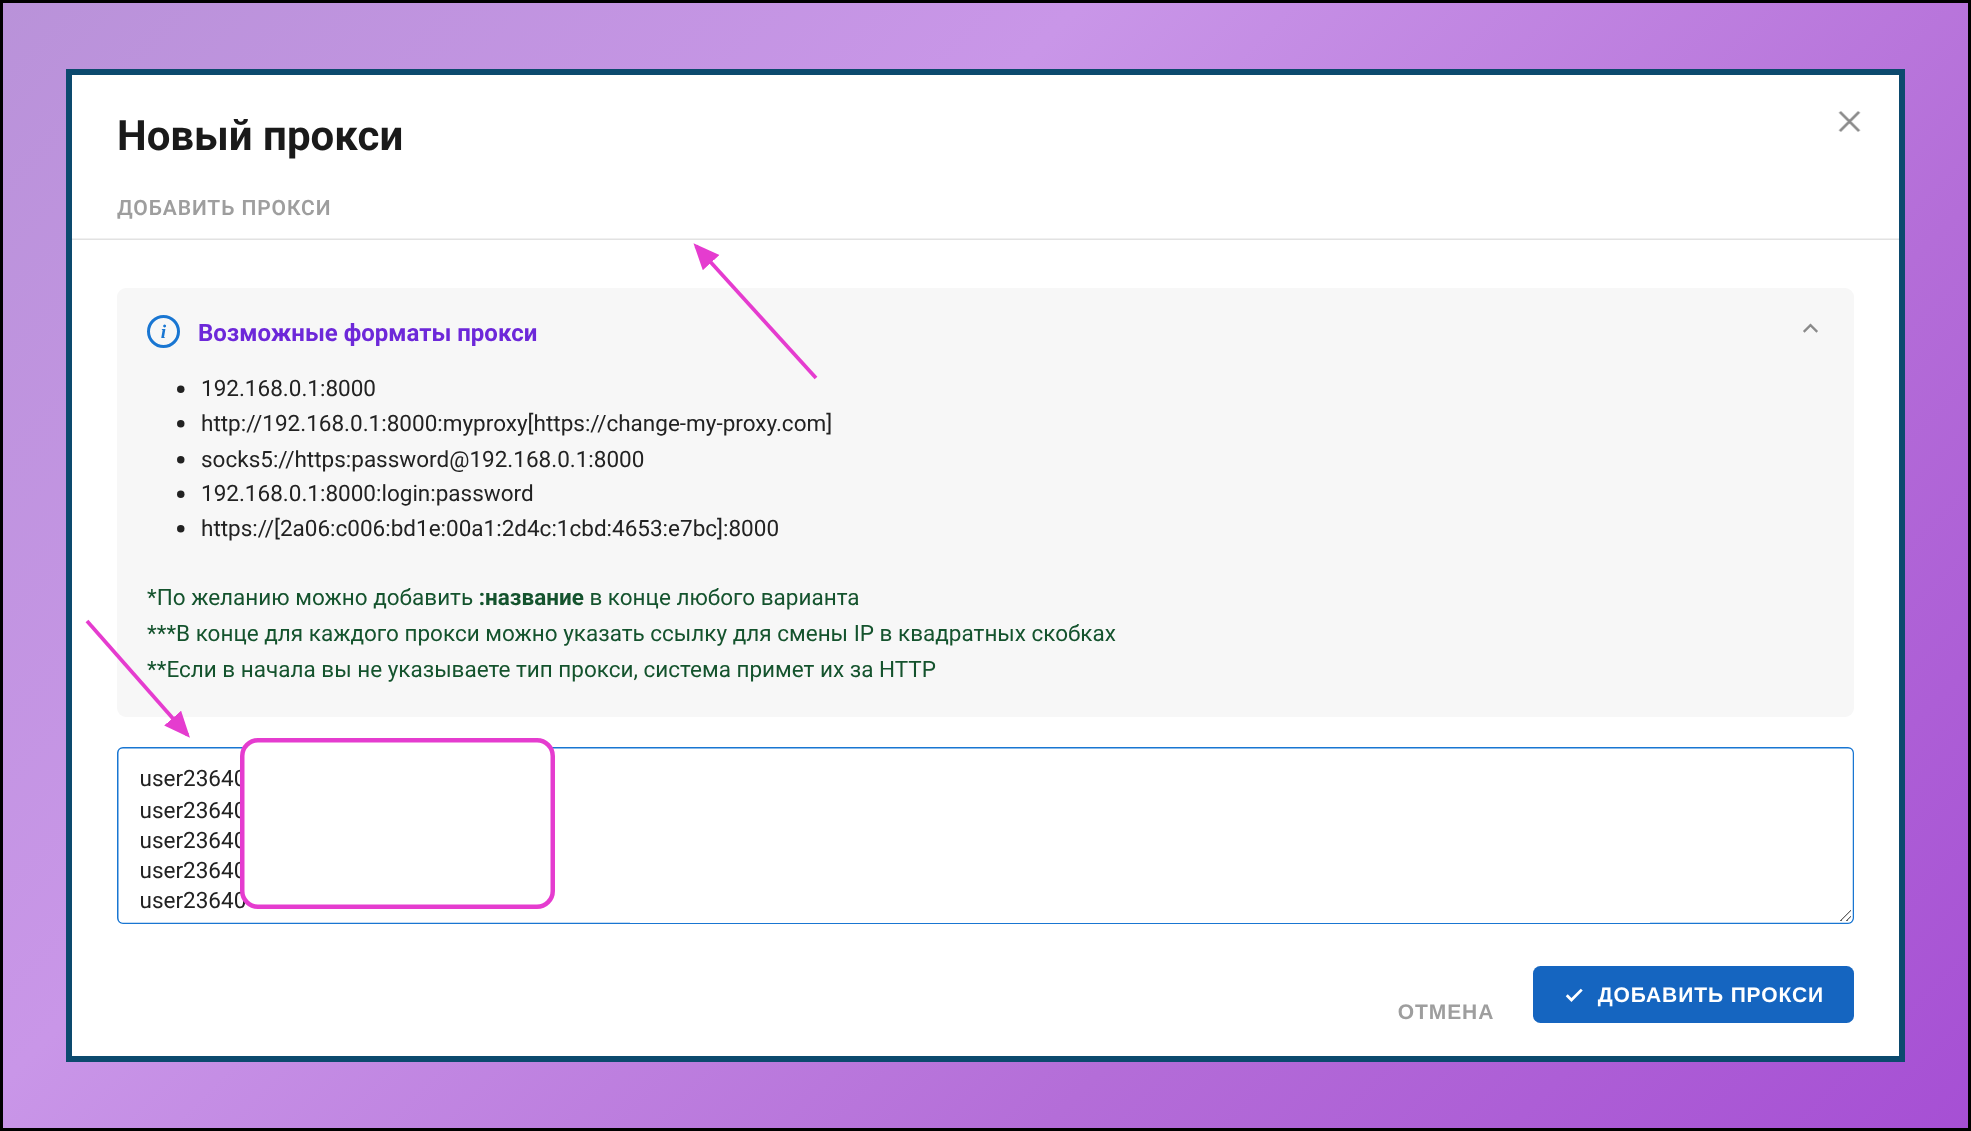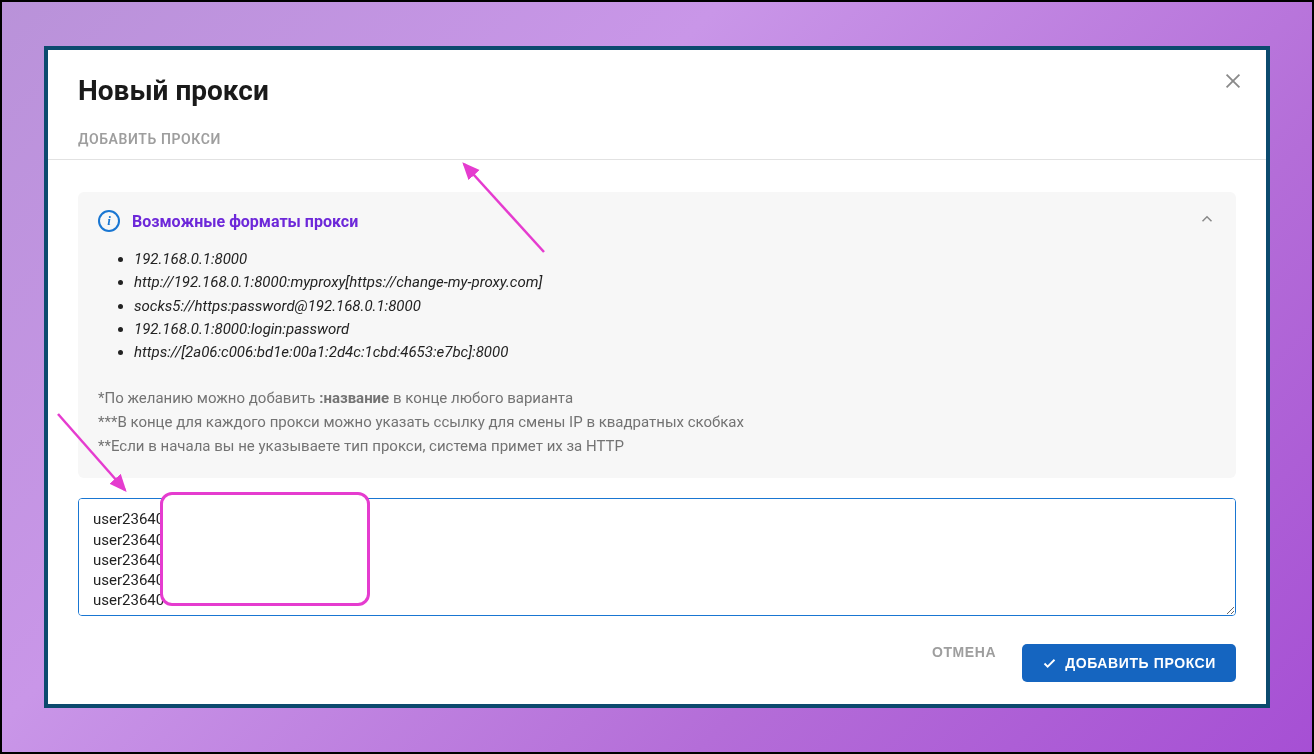--- a/index.html
+++ b/index.html
@@ -105,30 +105,29 @@
     top: 18px;
     width: 18px;
     height: 18px;
     color: #8a8a8a;
   }
   .collapse-chevron svg { width:100%; height:100%; }
   .format-list {
     list-style: disc;
     padding-left: 36px;
     margin-bottom: 22px;
-    font-style: italic;
   }
   .format-list li {
     font-size: 15px;
     color: #222;
     line-height: 1.55;
   }
   .notes p {
     font-size: 15px;
-    color: #737373;
+    color: #14532d;
     line-height: 1.6;
   }
   .notes .bold { font-weight: 700; }
   .textarea-wrap {
     margin-top: 20px;
     flex: 1;
     min-height: 0;
   }
   textarea.proxy-input {
     width: 100%;
@@ -141,21 +140,21 @@
     font-family: inherit;
     color: #222;
     line-height: 1.35;
     resize: both;
     overflow-y: scroll;
   }
   .modal-footer {
     padding: 18px 30px 22px 30px;
     display: flex;
     justify-content: flex-end;
-    align-items: flex-start;
+    align-items: flex-end;
     gap: 26px;
   }
   .btn-cancel {
     background: none;
     border: none;
     font-size: 14px;
     font-weight: 600;
     letter-spacing: 0.6px;
     color: #9e9e9e;
     cursor: pointer;

